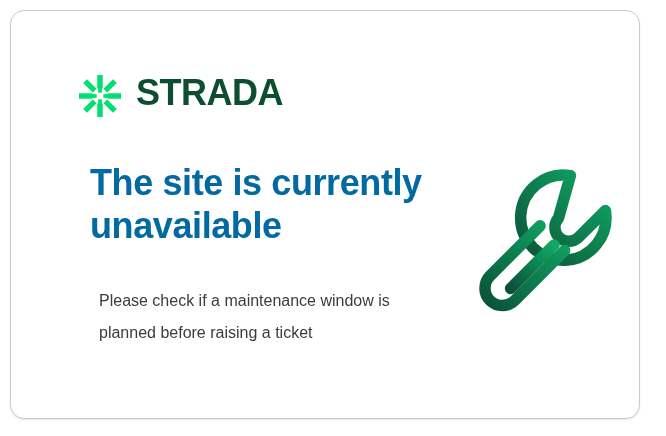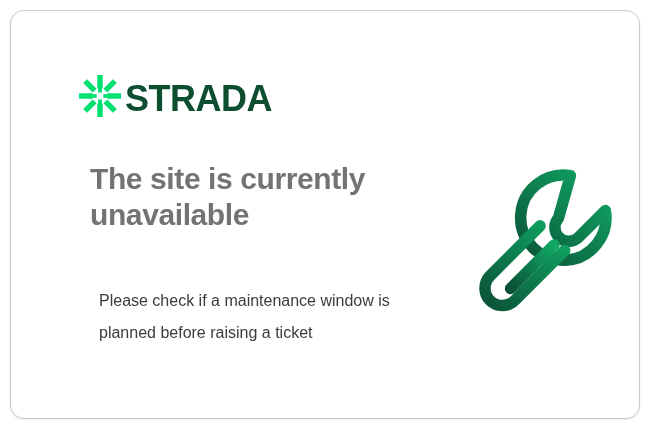--- a/index.html
+++ b/index.html
@@ -37,22 +37,22 @@
     box-shadow: 0 1px 2px rgba(40,45,60,0.10);
     overflow: hidden;
   }
 
   
   .brand {
     position: absolute;
     left: 68px;
     top: 64px;
     display: flex;
-    align-items: flex-end;
-    gap: 4px;
+    align-items: flex-start;
+    gap: 15px;
   }
   .brand-mark {
     width: 42px;
     height: 42px;
     display: block;
     flex: none;
   }
   .brand-word {
     font-size: 36px;
     font-weight: bold;
@@ -62,25 +62,25 @@
     white-space: nowrap;
   }
 
   
   .headline {
     position: absolute;
     left: 79px;
     top: 150px;
     width: 340px;
     margin: 0;
-    font-size: 30px;
+    font-size: 36px;
     font-weight: bold;
     line-height: 1.20;
     letter-spacing: -0.4px;
-    color: #737373;
+    color: #0369a1;
   }
 
   
   .body-copy {
     position: absolute;
     left: 80px;
     top: 266px;
     width: 300px;
     margin: 8px;
     font-size: 16px;

